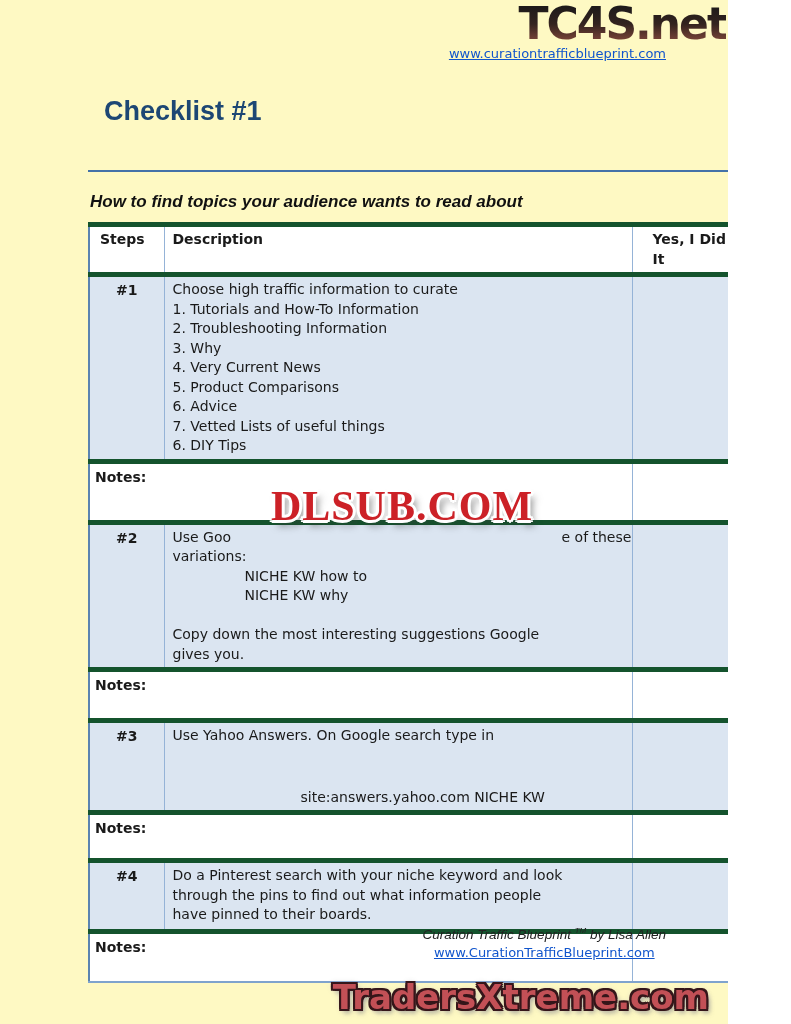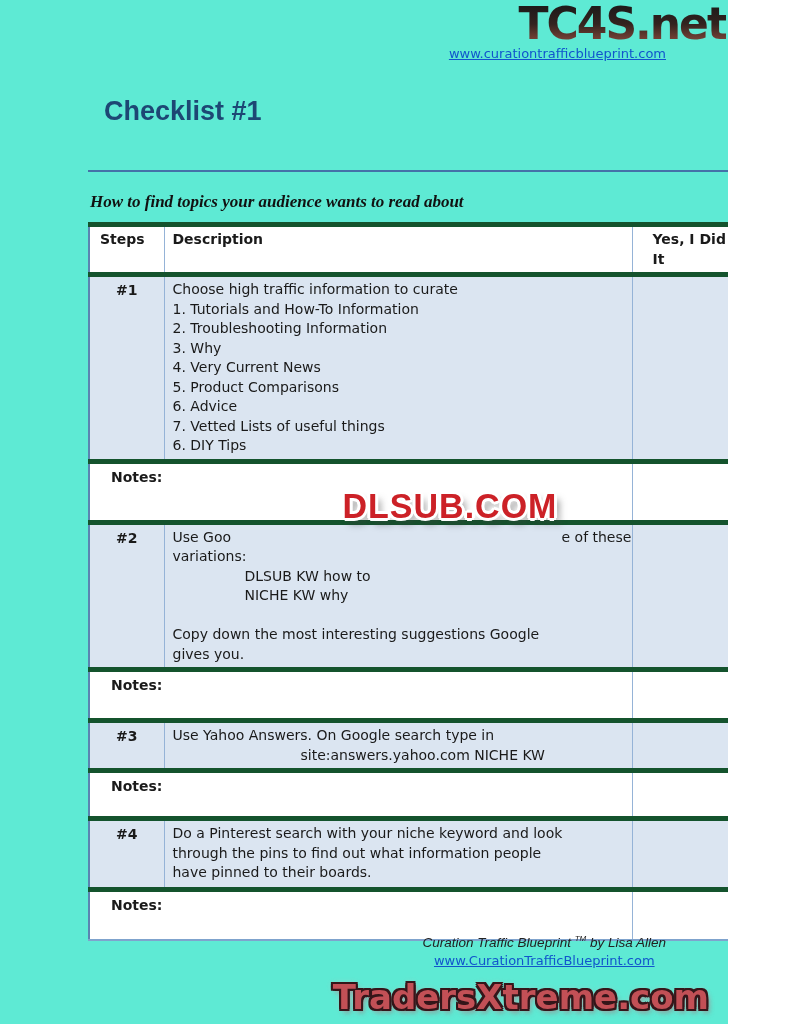--- a/index.html
+++ b/index.html
@@ -1,18 +1,18 @@
 <!DOCTYPE html>
 <html><head>
 <meta charset="utf-8">
 <style>
   * { margin:0; padding:0; box-sizing:border-box; }
   html,body { background:#ffffff; }
   .page {
-    position:relative; width:728px; height:1024px; background:#5eead4;
+    position:relative; width:728px; height:1024px; background:#fef9c3;
     font-family:"DejaVu Sans", sans-serif; color:#1a1a1a; overflow:hidden;
   }
 
   
   .logo {
     position:absolute; top:0px; right:2px;
     font-family:"DejaVu Sans", sans-serif; font-weight:bold;
     font-size:44px; letter-spacing:-2px; line-height:48px;
     background:linear-gradient(180deg,#191919 5%, #33231f 50%, #8e4e3f 95%);
     -webkit-background-clip:text; background-clip:text; color:transparent;
@@ -24,21 +24,21 @@
 
   
   .title {
     position:absolute; left:88px; top:94px;
     font-family:"Liberation Sans", sans-serif; font-weight:bold;
     font-size:27px; line-height:34px; color:#1d4774;margin-left:16px;
   }
   .rule { position:absolute; left:88px; top:170px; width:652px; height:2px; background:#4472a8; }
   .subtitle {
     position:absolute; left:90px; top:192px;
-    font-family:Liberation Serif, serif;
+    font-family:Liberation Sans, sans-serif;
     font-weight:bold; font-style:italic; font-size:17px; color:#111;
   }
 
   
   table.checklist {
     position:absolute; left:88px; top:222px; width:655px;
     border-collapse:collapse; table-layout:fixed;
     font-size:14px; line-height:19.5px; color:#1a1a1a;
     border:2px solid #5b84b1;
   }
@@ -50,61 +50,60 @@
   .checklist th { text-align:left; font-weight:bold; background:#ffffff; height:34px; }
   .checklist th.c-steps { padding-left:10px; }
   .checklist th.c-done { padding-left:20px; }
   tr.step-row td { background:#dbe5f1; }
   td.step-num { text-align:center; font-weight:bold; padding-top:4px; }
   td.desc { }
   td.desc .line { min-height:19.5px; white-space:nowrap; }
   .rel { position:relative; }
   .frag-right { position:absolute; left:365px; top:0;margin-left:24px; }
   .indent1 { padding-left:72px; }
-  .indent2 { padding-left:128px; }
+  .indent2 { padding-left:128px;margin-top:42px; }
   tr.notes-row td { background:#ffffff; }
-  td.notes { font-weight:bold; padding-left:21px; padding-top:4px; }
+  td.notes { font-weight:bold; padding-left:5px; padding-top:4px; }
   
   tr.r1 td { height:176px; }
   tr.n1 td { height:61px; }
   tr.r2 td { height:131px; }
   tr.n2 td { height:51px; }
   tr.r3 td { height:36px; }
   tr.n3 td { height:48px; }
   tr.r4 td { height:71px; }
   tr.n4 td { height:50px; }
 
   
   .wm-dlsub {
     position:absolute; left:248px; top:482px; width:308px; text-align:center;
-    font-family:Liberation Sans, sans-serif; font-weight:bold;
-    font-size:34px; line-height:48px; letter-spacing:1px;
+    font-family:Liberation Serif, serif; font-weight:bold;
+    font-size:42px; line-height:48px; letter-spacing:1px;
     color:#cc2127; transform:scaleY(1.02);
     text-shadow:
       -2px -2px 0 #fff, 2px -2px 0 #fff, -2px 2px 0 #fff, 2px 2px 0 #fff,
       -3px 0 0 #fff, 3px 0 0 #fff, 0 -3px 0 #fff, 0 3px 0 #fff,
       5px 6px 7px rgba(60,60,60,0.55);
     z-index:5;
-    margin-left:48px;
   }
   .wm-traders {
     position:absolute; right:19px; top:977px;
     font-family:"DejaVu Sans", sans-serif; font-weight:bold;
     font-size:34px; letter-spacing:0px;
     color:#c25056;
     text-shadow:
       -2px -2px 0 #35161a, 2px -2px 0 #35161a, -2px 2px 0 #35161a, 2px 2px 0 #35161a,
       -2px 0 0 #35161a, 2px 0 0 #35161a, 0 -2px 0 #35161a, 0 2px 0 #35161a,
       0 0 6px rgba(190,190,190,0.9), 3px 4px 5px rgba(140,140,140,0.8);
     z-index:5;
   }
 
   
   .footer { position:absolute; top:926px; right:62px; text-align:center; font-size:13px; }
-  .credit { font-style:italic; font-family:"Liberation Sans", sans-serif; font-size:13.5px; color:#222;margin-top:8px; }
+  .credit { font-style:italic; font-family:"Liberation Sans", sans-serif; font-size:13.5px; color:#222; }
   .credit sup { font-size:8px; font-style:italic; }
   .footer-link { display:inline-block; margin-top:3px; color:#1155cc; text-decoration:underline; cursor:pointer; font-size:13px; }
 </style>
 </head>
 <body>
 
 <div class="page">
 
   <div class="logo">TC4S.net</div>
   <div class="top-link">www.curationtrafficblueprint.com</div>
@@ -150,21 +149,21 @@
       </tr>
 
       <tr class="step-row r2">
         <td class="step-num">#2</td>
         <td class="desc">
           <div class="line rel">
             <span>Use Goo</span>
             <span class="frag-right">e of these</span>
           </div>
           <div class="line">variations:</div>
-          <div class="line indent1">DLSUB KW how to</div>
+          <div class="line indent1">NICHE KW how to</div>
           <div class="line indent1">NICHE KW why</div>
           <div class="line"></div>
           <div class="line">Copy down the most interesting suggestions Google</div>
           <div class="line">gives you.</div>
         </td>
         <td></td>
       </tr>
       <tr class="notes-row n2">
         <td class="notes" colspan="2">Notes:</td>
         <td></td>

